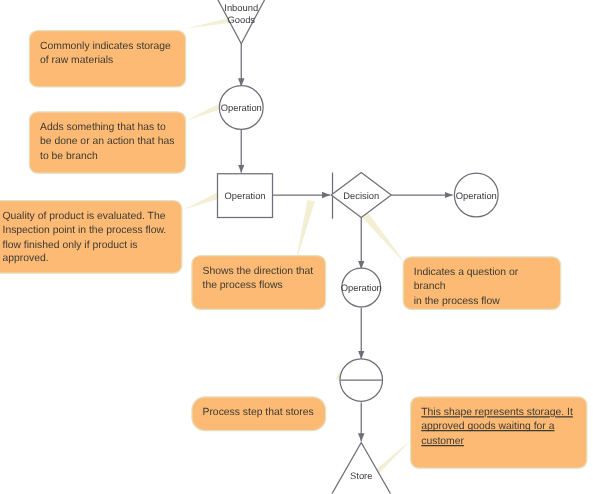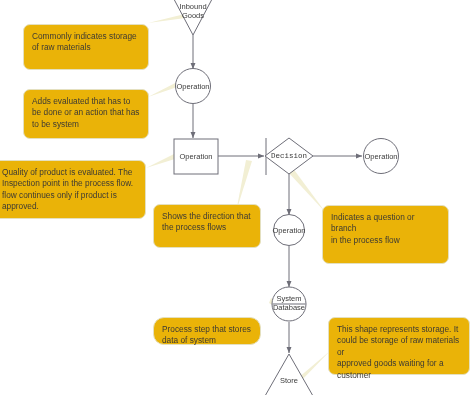--- a/index.html
+++ b/index.html
@@ -27,21 +27,21 @@
     color: #3a3a3a;
     font-size: 7.5px;
     font-family: "Liberation Sans", sans-serif;
     text-align: center;
     white-space: nowrap;
     line-height: 9px;
     pointer-events: none;
   }
   .callout {
     position: absolute;
-    background: #eab308;
+    background: #fdba74;
     border: 1px solid #e4e0c0;
     border-radius: 7px;
     color: #3d3a33;
     font-size: 8.3px;
     line-height: 11.4px;
     font-family: "Liberation Sans", sans-serif;
     box-sizing: border-box;
     padding: 6px 8px 6px 8px;
   }
 </style>
@@ -109,66 +109,60 @@
 
   <div class="shape-label" style="left:171px; top:2px; width:44px;">
     <div>Inbound</div>
     <div>Goods</div>
   </div>
 
   <div class="shape-label" style="left:168px; top:82px; width:50px;">Operation</div>
 
   <div class="shape-label" style="left:171px; top:152px; width:50px;">Operation</div>
 
-  <div class="shape-label" style="left:265px; top:152px; width:48px;font-family:Liberation Mono, monospace;">Decision</div>
+  <div class="shape-label" style="left:265px; top:152px; width:48px;">Decision</div>
 
   <div class="shape-label" style="left:356px; top:152px; width:50px;">Operation</div>
 
   <div class="shape-label" style="left:264px; top:226px; width:50px;">Operation</div>
 
-  <div class="shape-label" style="left:263px; top:294px; width:52px;">
-    <div>System</div>
-    <div>Database</div>
-  </div>
 
   <div class="shape-label" style="left:268px; top:376px; width:42px;">Store</div>
 
   <div class="callout" style="left:23px; top:24px; width:126px; height:46px;">
     <div>Commonly indicates storage</div>
     <div>of raw materials</div>
   </div>
 
   <div class="callout" style="left:23px; top:89px; width:126px; height:50px;">
-    <div>Adds evaluated that has to</div>
+    <div>Adds something that has to</div>
     <div>be done or an action that has</div>
-    <div>to be system</div>
+    <div>to be branch</div>
   </div>
 
   <div class="callout" style="left:-7px; top:160px; width:153px; height:59px;">
     <div>Quality of product is evaluated. The</div>
     <div>Inspection point in the process flow.</div>
-    <div>flow continues only if product is</div>
+    <div>flow finished only if product is</div>
     <div>approved.</div>
   </div>
 
   <div class="callout" style="left:153px; top:204px; width:108px; height:44px;">
     <div>Shows the direction that</div>
     <div>the process flows</div>
   </div>
 
-  <div class="callout" style="left:322px; top:205px; width:127px; height:59px;">
+  <div class="callout" style="left:322px; top:205px; width:127px; height:43px;">
     <div>Indicates a question or branch</div>
     <div>in the process flow</div>
   </div>
 
   <div class="callout" style="left:153px; top:317px; width:108px; height:28px;border-radius:11px;">
     <div>Process step that stores</div>
-    <div>data of system</div>
   </div>
 
-  <div class="callout" style="left:328px; top:317px; width:142px; height:58px;">
+  <div class="callout" style="left:328px; top:317px; width:142px; height:58px;text-decoration:underline;">
     <div>This shape represents storage. It</div>
-    <div>could be storage of raw materials or</div>
     <div>approved goods waiting for a</div>
     <div>customer</div>
   </div>
 
 </div>
 
 </body></html>

